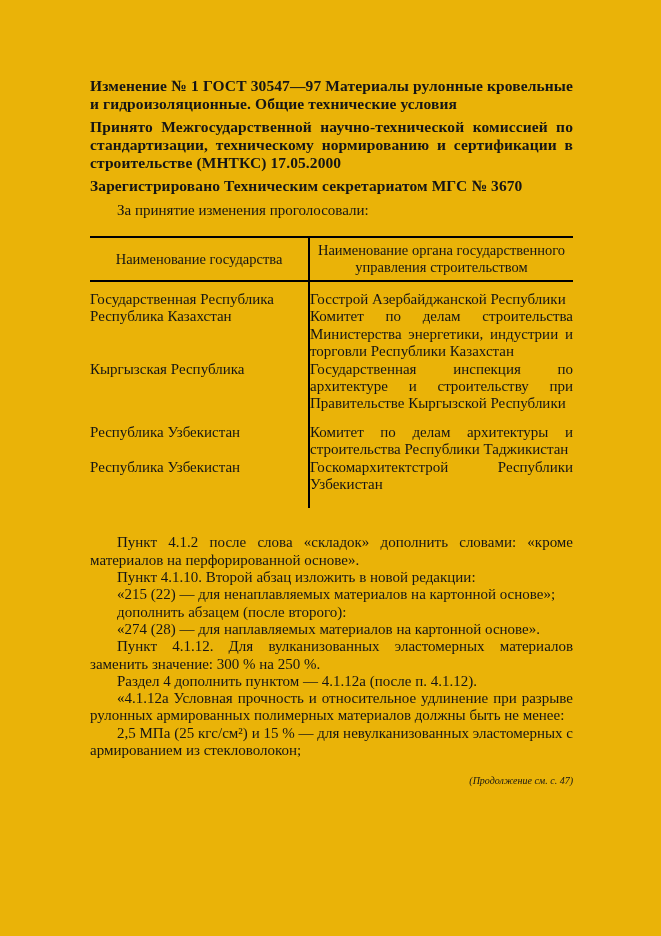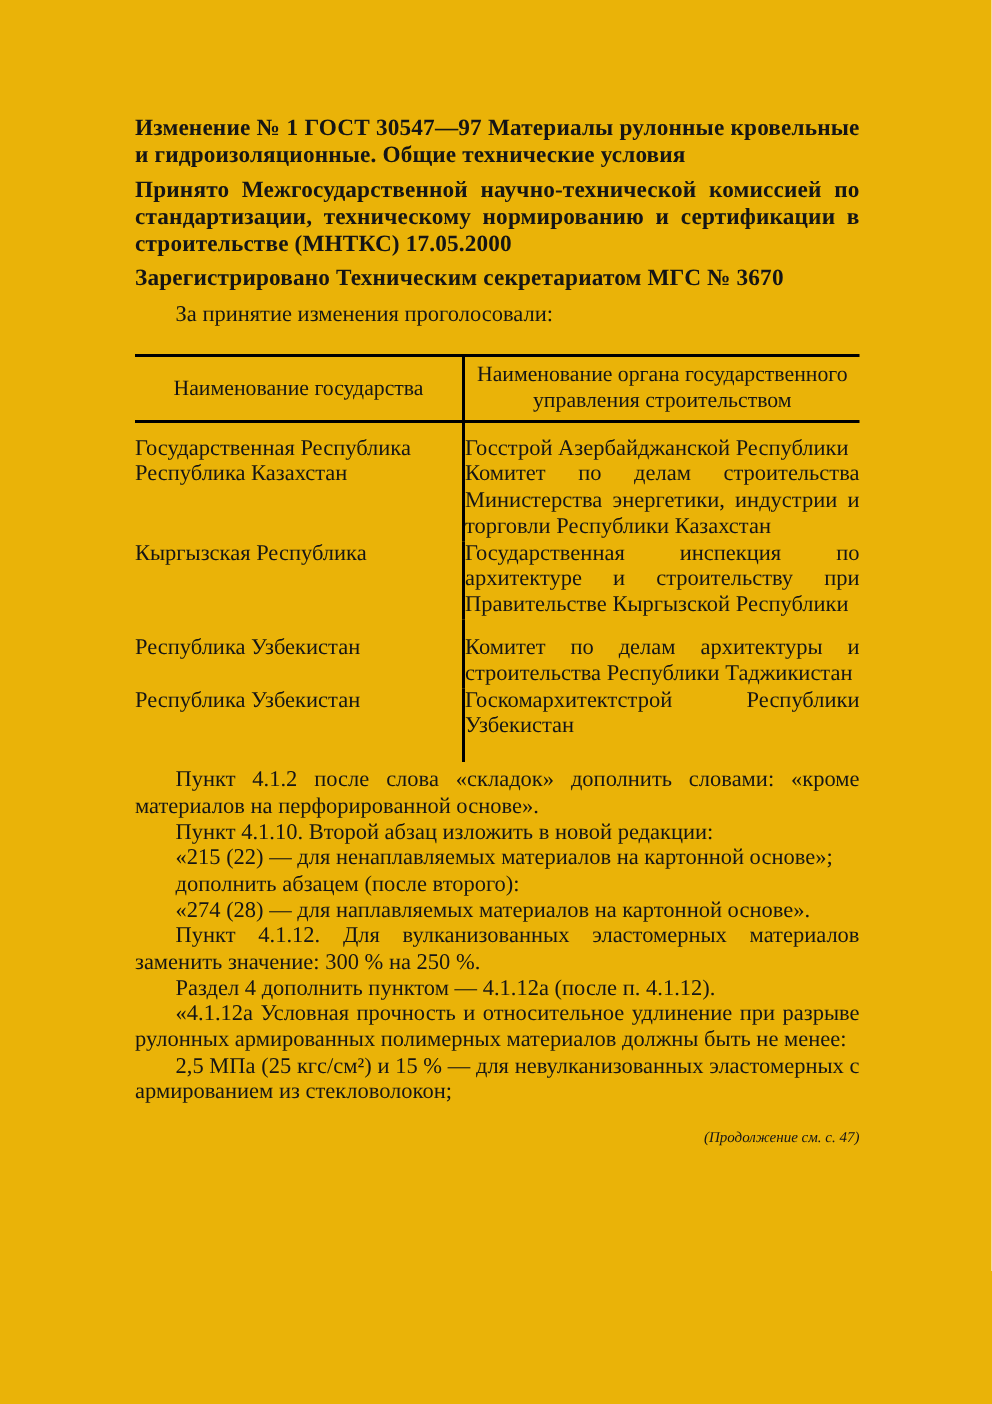--- a/index.html
+++ b/index.html
@@ -66,21 +66,21 @@
     font-size: 15px;
     line-height: 17.4px;
     padding: 0;
   }
   td.country { padding-right: 14px; }
   td.agency  { padding-left: 10px; text-align: justify; }
   tr.first td    { padding-top: 9px; }
   tr.gap td      { padding-top: 11px; }
   tr.last td     { padding-bottom: 15px; }
   
-  .amendments { margin-top: 4px; }
+  .amendments { margin-top: 26px; }
   .amendments p {
     margin: 0;
     font-size: 15px;
     line-height: 17.3px;
     text-align: justify;
     text-indent: 27px;
   }
   
   .continuation {
     margin: 13px 0 0 0;

